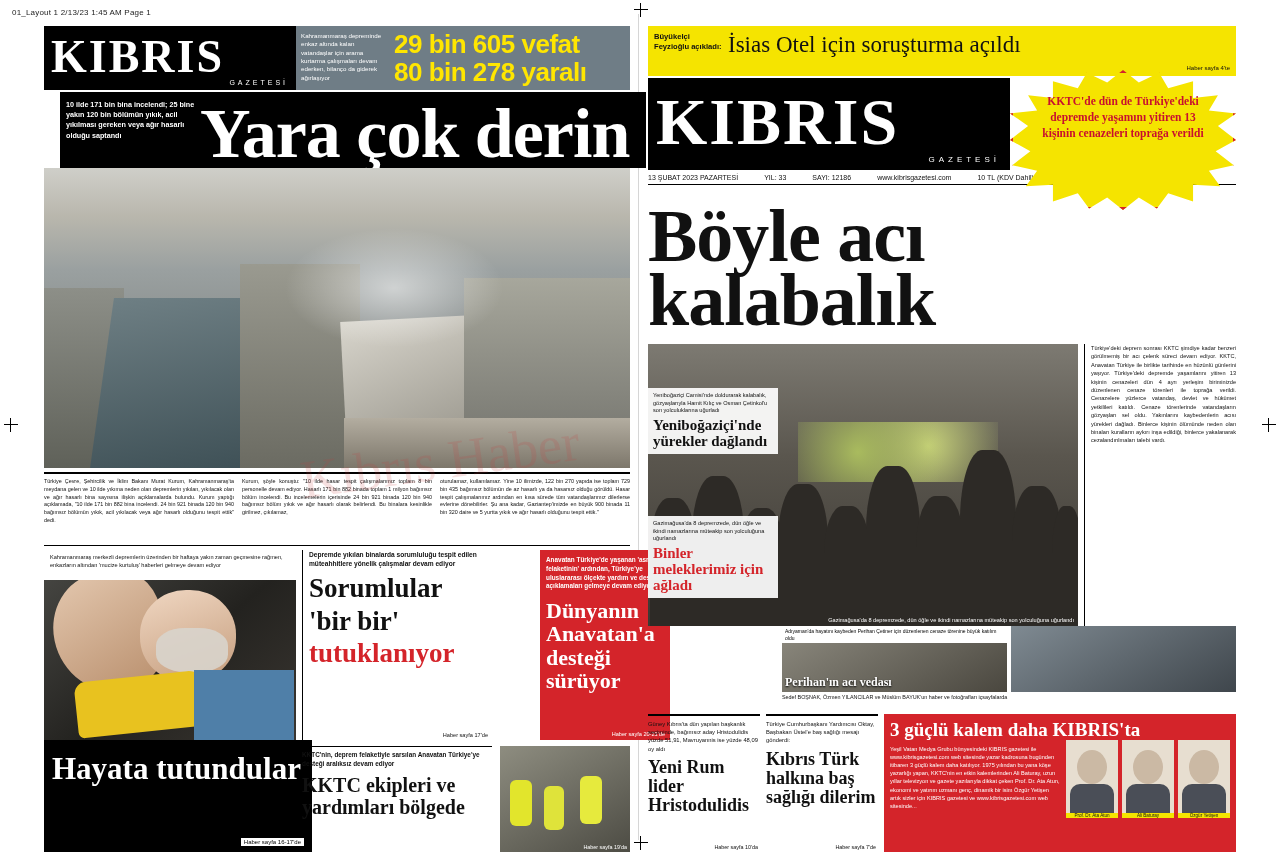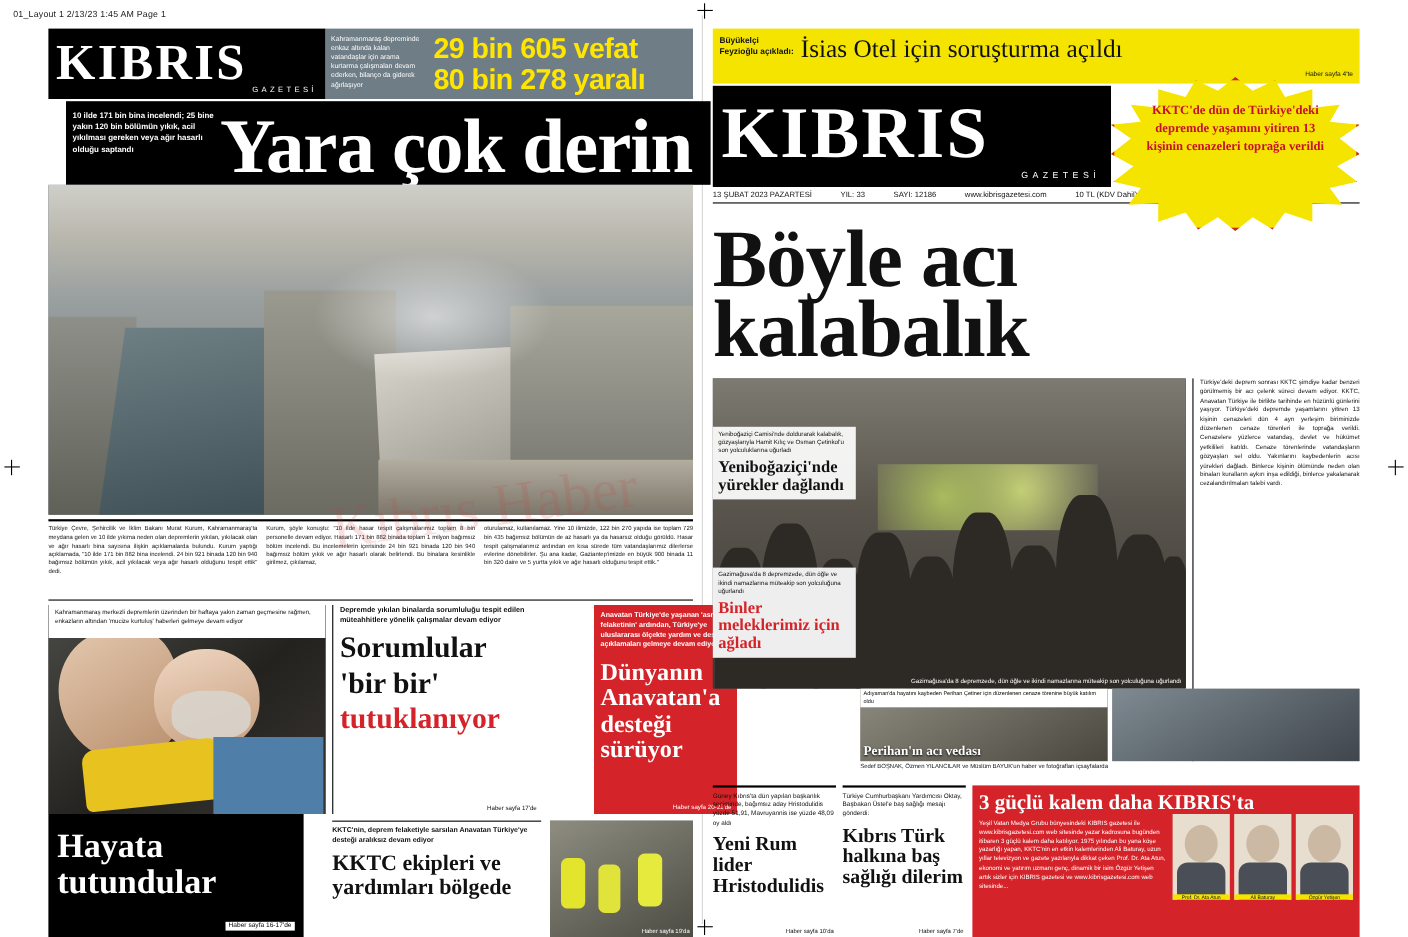--- a/index.html
+++ b/index.html
@@ -41,21 +41,21 @@
   .body3 p{font-size:5.4px;line-height:1.45;margin:0;text-align:justify;flex:1;}
 
   .lowleft-photo{position:absolute;left:0;top:524px;width:252px;height:190px;overflow:hidden;background:#2b2b2b;}
   .lp-bg{position:absolute;inset:0;background:linear-gradient(140deg,#4a4a46,#23221f 55%,#3a3631);}
   .lp-hand{position:absolute;left:10px;top:22px;width:110px;height:120px;background:linear-gradient(160deg,#e3c7ae,#b98f6d);border-radius:50% 40% 45% 55%;transform:rotate(-12deg);}
   .lp-face{position:absolute;left:96px;top:40px;width:96px;height:92px;background:linear-gradient(160deg,#f0d7c2,#c49c7c);border-radius:48%;}
   .lp-mask{position:absolute;left:112px;top:78px;width:72px;height:44px;background:#d8d4cc;border-radius:40%;opacity:.9;}
   .lp-yellow{position:absolute;left:32px;top:126px;width:132px;height:56px;background:#e8c21f;border-radius:12px 18px 6px 6px;transform:rotate(-6deg);}
   .lp-blue{position:absolute;left:150px;top:120px;width:100px;height:70px;background:#4f7fa8;}
   .lp-cap{position:absolute;left:0;top:-0px;width:252px;height:30px;background:#fff;color:#111;font-size:5.6px;line-height:1.4;padding:4px 6px;box-sizing:border-box;}
-  .hayata{position:absolute;left:0;top:714px;width:232px;height:112px;background:#000;color:#fff;}
+  .hayata{position:absolute;left:0;top:714px;width:268px;height:112px;background:#000;color:#fff;text-align:center;}
   .hayata .t{position:absolute;left:8px;top:12px;font-family:"Liberation Serif",serif;font-weight:bold;font-size:31px;line-height:1.08;}
   .hayata .ref{position:absolute;right:8px;bottom:6px;font-size:6px;background:#fff;color:#000;padding:1px 3px;}
 
   .mid-col{position:absolute;left:258px;top:524px;width:190px;height:190px;border-left:1px solid #000;padding-left:6px;box-sizing:border-box;}
   .mid-col .kick{font-size:6.6px;font-weight:bold;line-height:1.4;margin-bottom:6px;}
   .mid-col h2{font-family:"Liberation Serif",serif;font-size:27px;line-height:1.04;margin:4px 0 0;font-weight:bold;}
   .mid-col .red{color:#d4242a;}
   .mid-col .ref{position:absolute;right:4px;bottom:2px;font-size:5.6px;}
 
   .right-col{position:absolute;left:448px;top:524px;width:130px;height:190px;background:#d4242a;color:#fff;padding:6px;box-sizing:border-box;margin-left:48px;}

